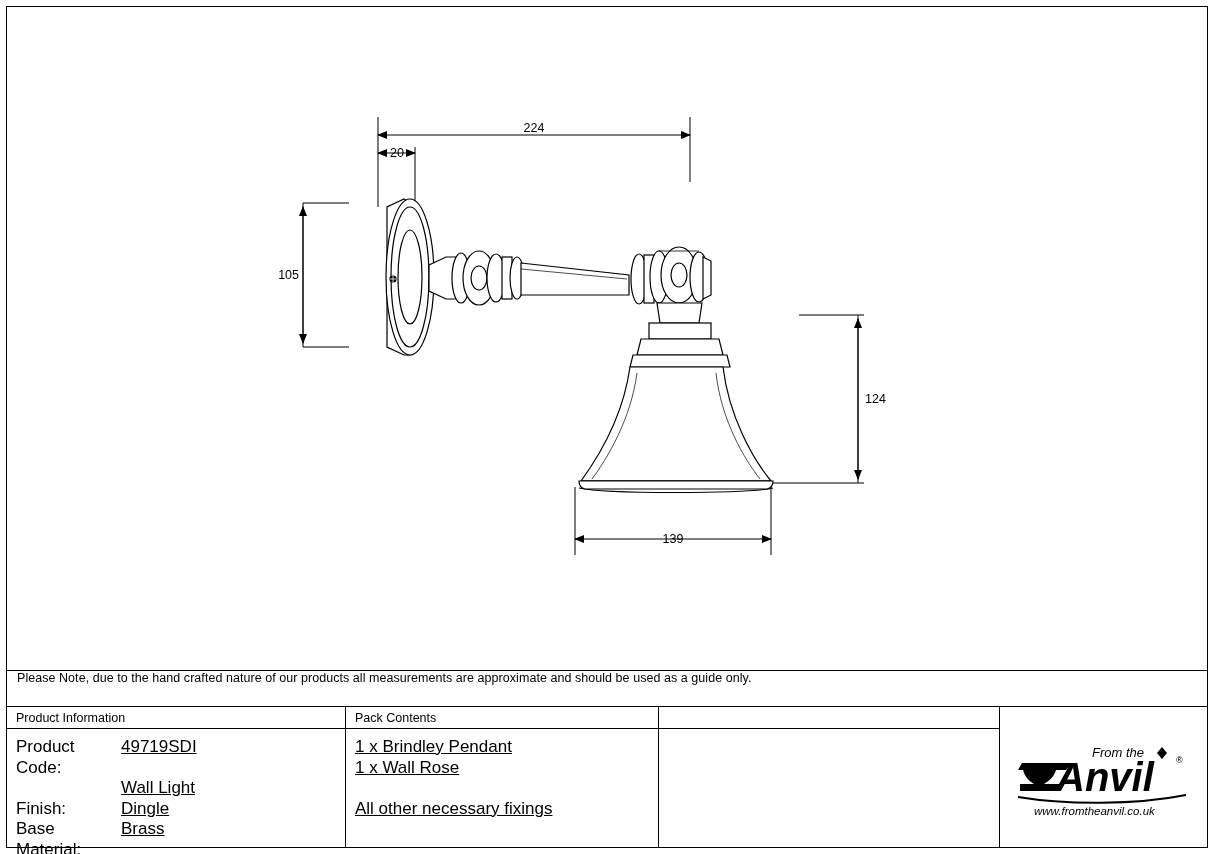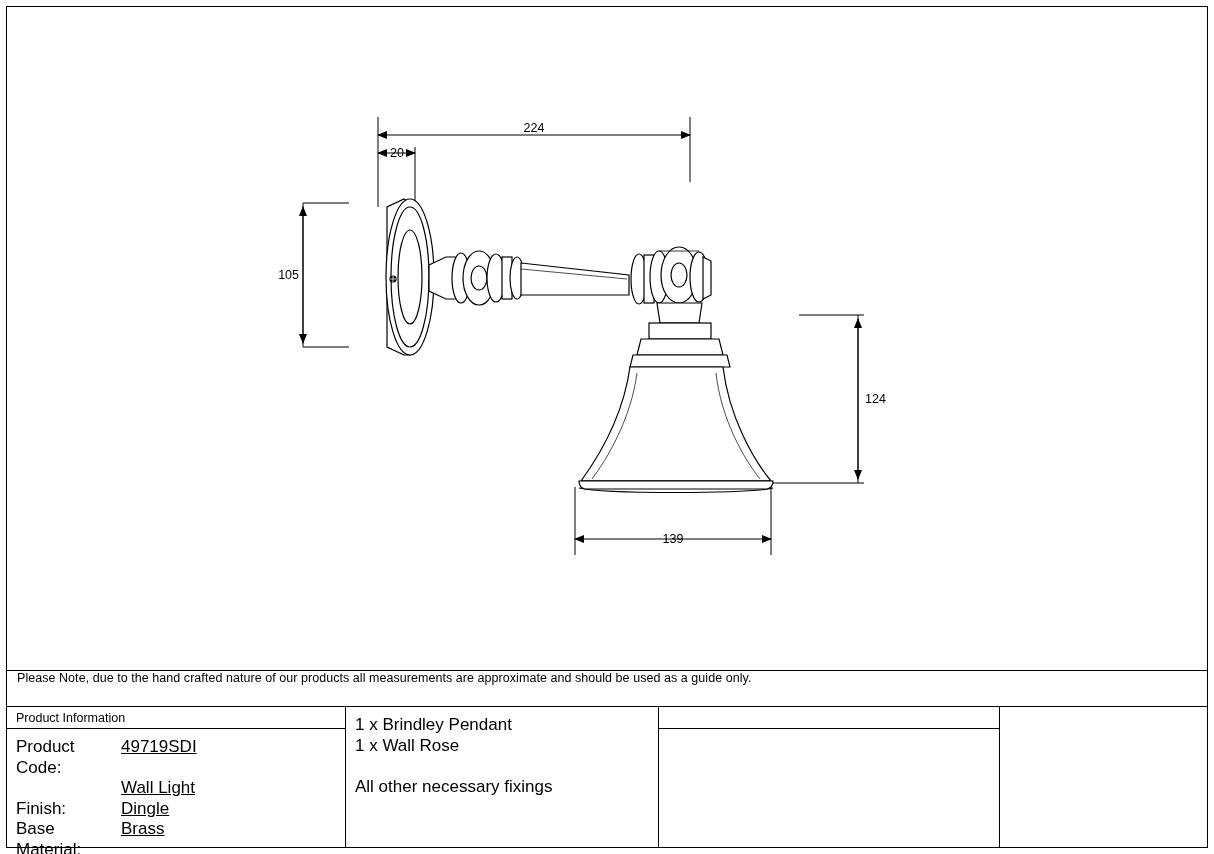--- a/index.html
+++ b/index.html
@@ -85,21 +85,21 @@
   .col-body {
     padding: 8px 0 0 9px;
     font-size: 17px;
   }
   .spec-row {
     display: flex;
     line-height: 20.5px;
   }
   .spec-label { width: 105px; }
   .spec-value { flex: 1; text-decoration: underline; }
-  .pack-line { line-height: 20.5px; }
+  .pack-line { line-height: 20.5px; text-decoration: underline; }
   .pack-gap { height: 20.5px; }
 
   
   .logo-wrap {
     position: relative;
     width: 100%;
     height: 100%;
   }
   .logo-svg { position: absolute; left: 16px; top: 26px; }
 
@@ -237,27 +237,47 @@
           <span class="spec-value">Dingle</span>
         </div>
         <div class="spec-row">
           <span class="spec-label">Base Material:</span>
           <span class="spec-value">Brass</span>
         </div>
       </div>
     </div>
 
     <div class="col col-pack">
+      <div class="col-header">Pack Contents</div>
       <div class="col-body">
         <div class="pack-line">1 x Brindley Pendant</div>
         <div class="pack-line">1 x Wall Rose</div>
         <div class="pack-gap"></div>
         <div class="pack-line">All other necessary fixings</div>
       </div>
     </div>
 
     <div class="col col-blank">
       <div class="col-header blank"></div>
     </div>
 
+    <div class="col col-logo">
+      <div class="logo-wrap">
+        <svg class="logo-svg" width="178" height="92" viewBox="0 0 178 92" xmlns="http://www.w3.org/2000/svg">
+
+          <path d="M6,30 L56,30 L50,37 L40,37 C38,44 33,48 28,51 L44,51 L44,58 L4,58 L4,51 L18,51 C13,48 9,44 7,37 L2,37 Z" fill="#000"></path>
+
+          <text x="76" y="24" font-size="13" font-style="italic" fill="#000">From the</text>
+
+          <path d="M146,14 l5,6 l-5,6 l-5,-6 z" fill="#000"></path>
+
+          <text x="40" y="58" font-family="'Liberation Serif', serif" font-size="40" font-style="italic" font-weight="bold" fill="#000">Anvil</text>
+          <text x="160" y="30" font-size="9" fill="#000">®</text>
+
+          <path d="M2,64 C50,72 120,72 170,62" stroke="#000" stroke-width="2" fill="none"></path>
+
+          <text x="18" y="82" font-size="11.5" font-style="italic" fill="#000">www.fromtheanvil.co.uk</text>
+        </svg>
+      </div>
+    </div>
 
   </div>
 </div>
 
 </body></html>

